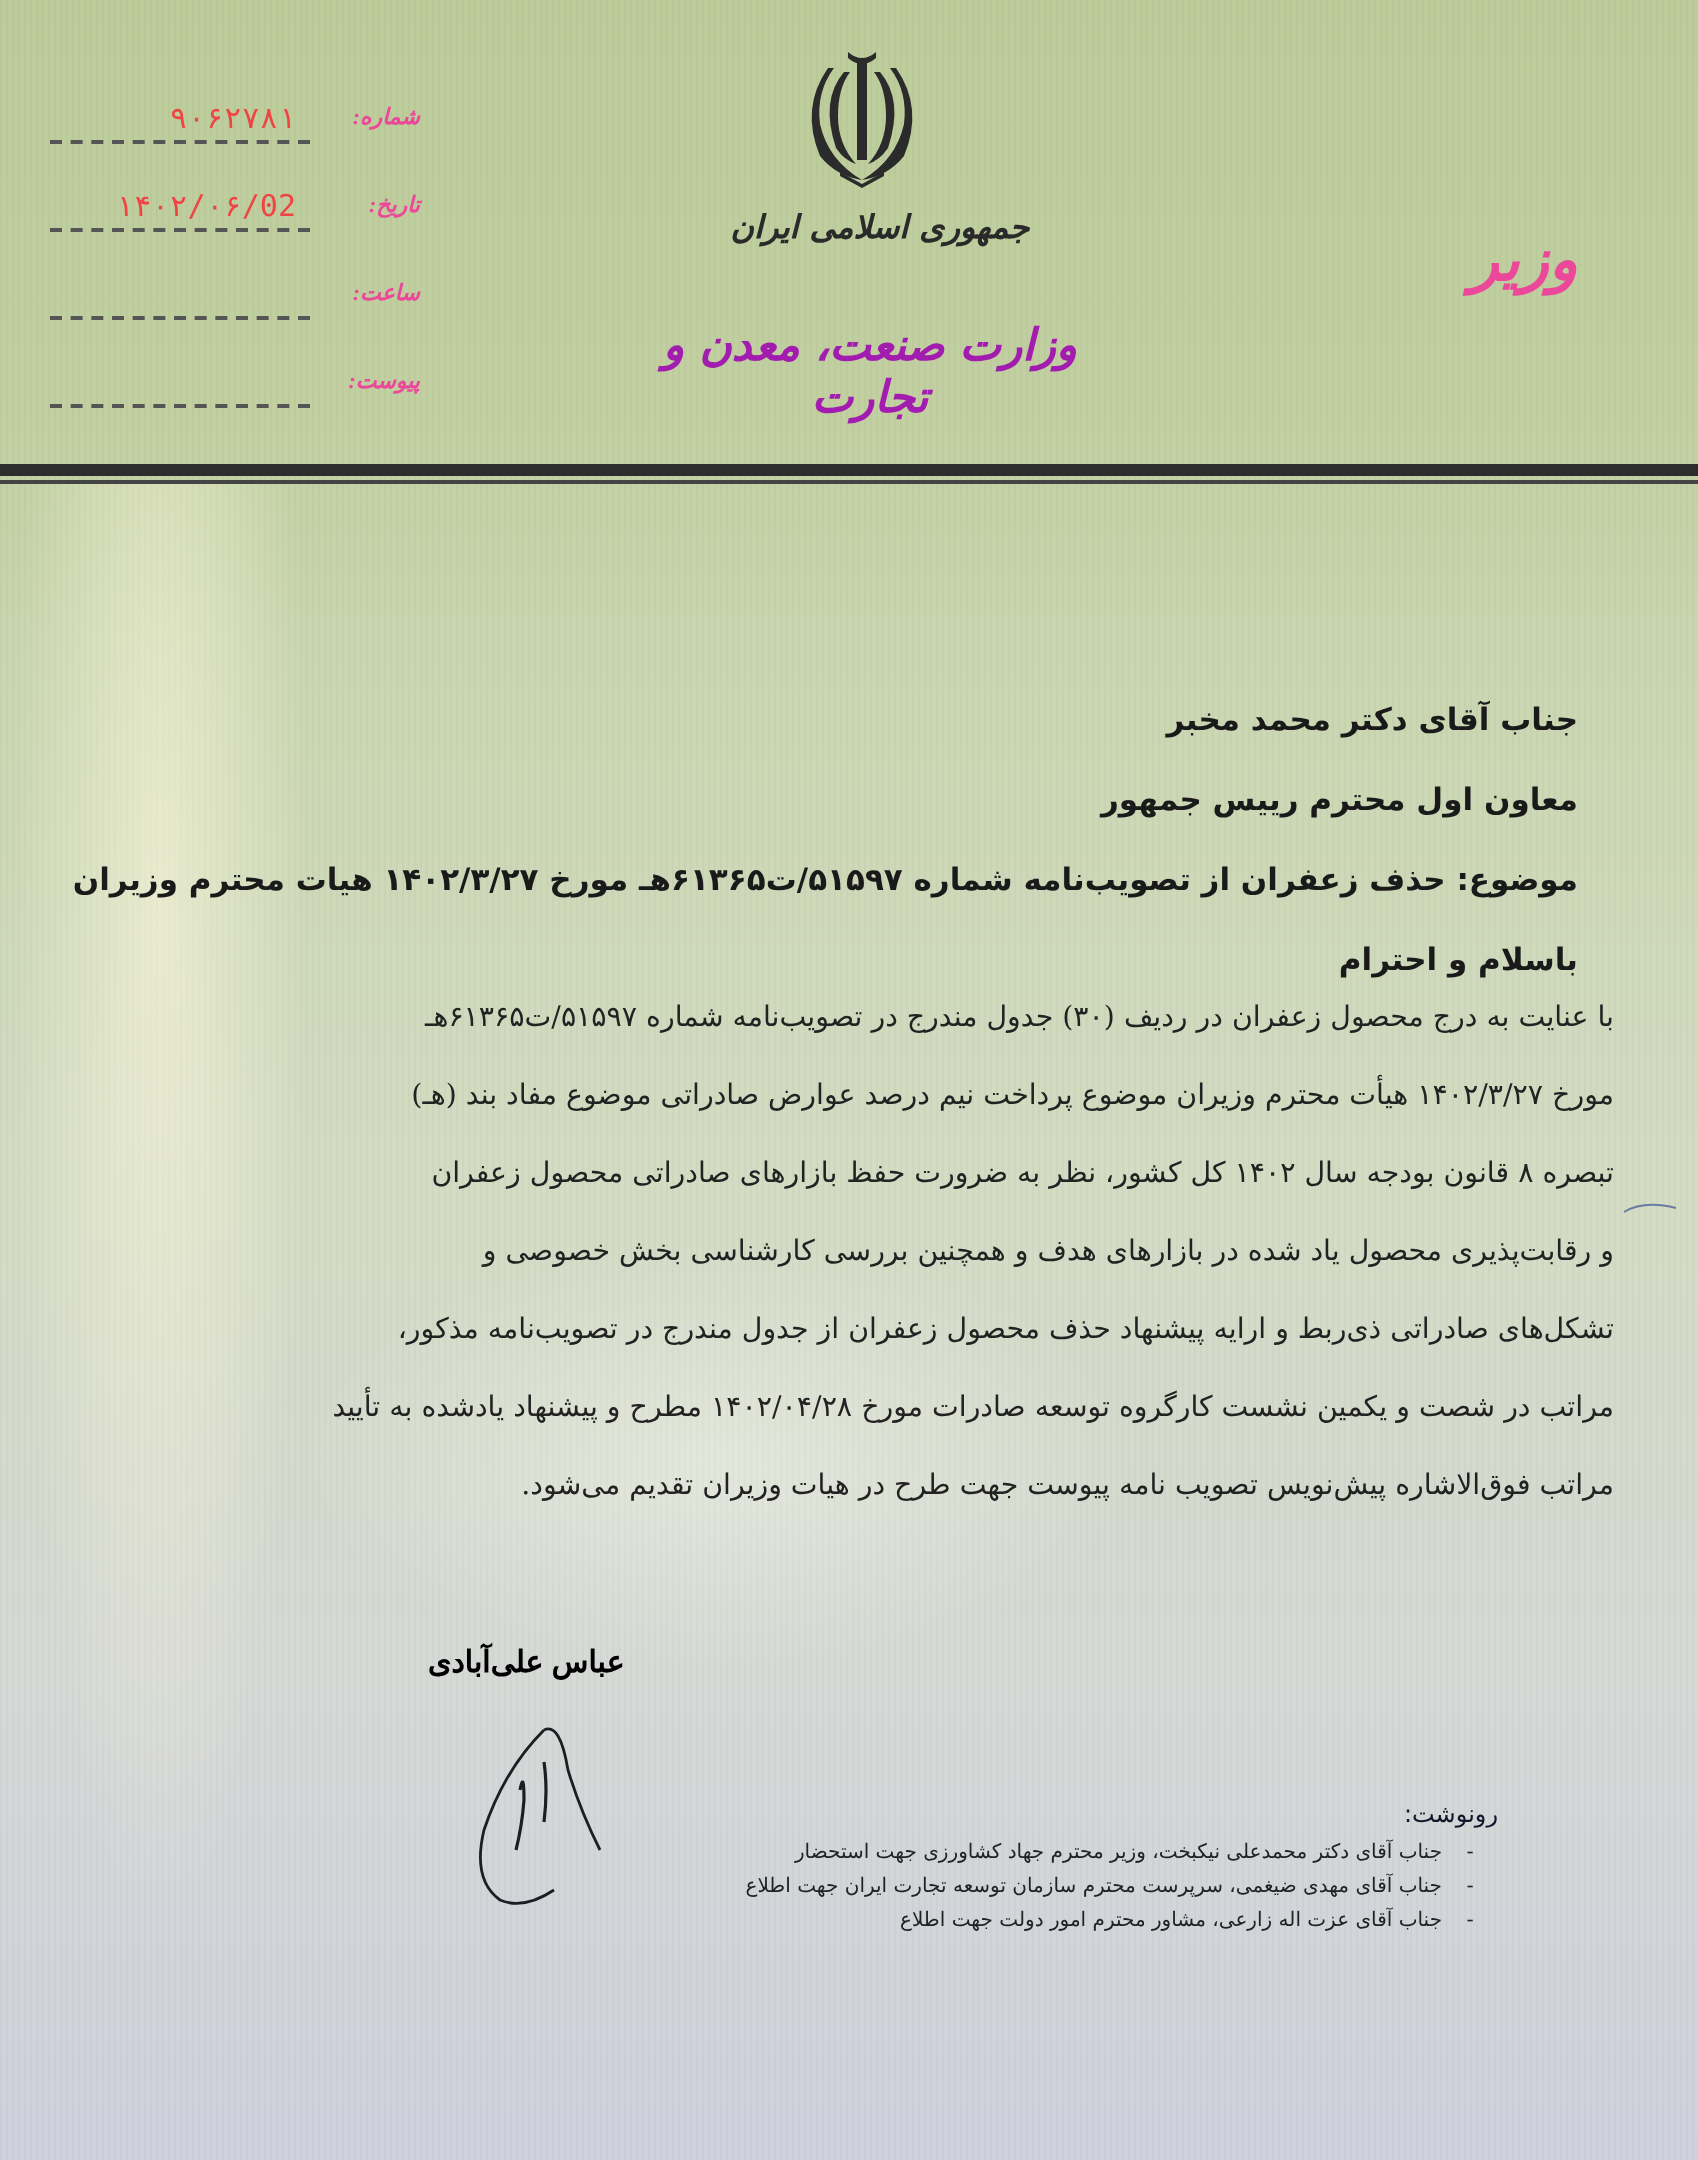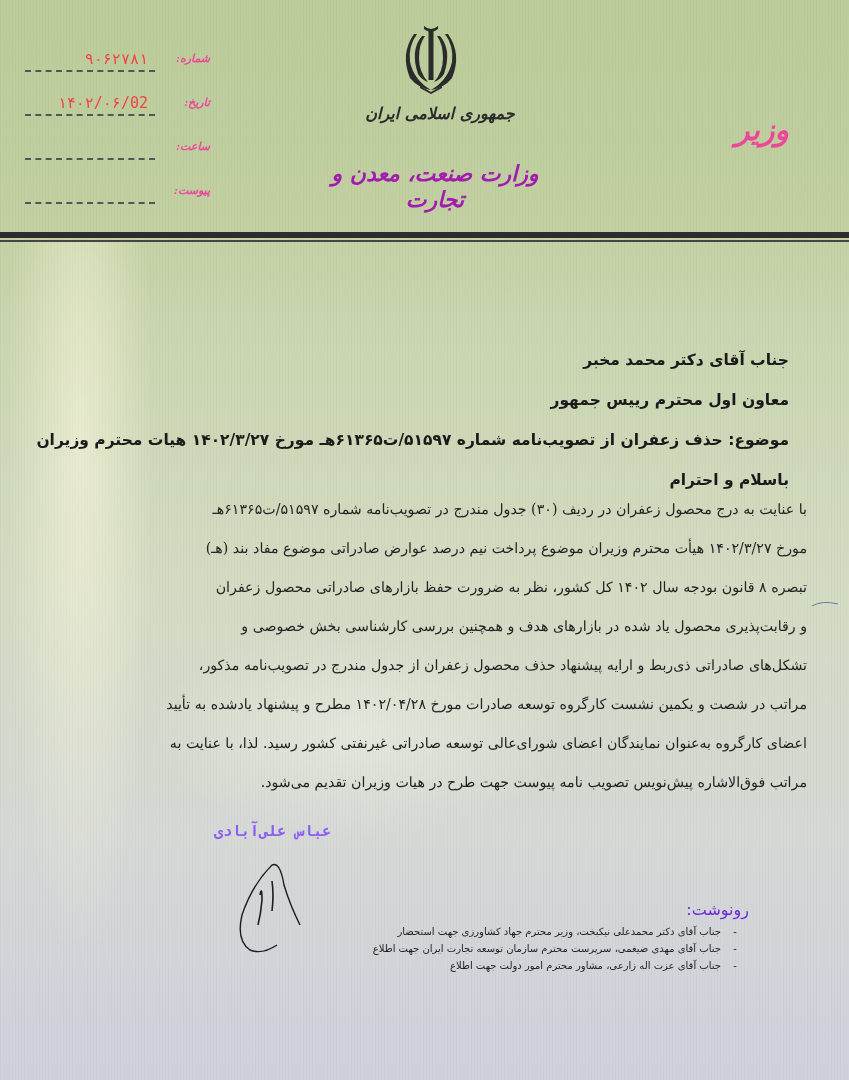--- a/index.html
+++ b/index.html
@@ -71,27 +71,27 @@
     .addressee .subject { white-space: nowrap; }
 
     .paragraph {
       position: absolute; right: 42px; top: 490px; width: 690px; direction: rtl; text-align: justify;
       font-family: "DejaVu Serif", serif; font-size: 14.2px; color: #222;
     }
     .paragraph div { height: 39px; line-height: 39px; white-space: nowrap; overflow: hidden; }
 
     .signer {
       position: absolute; left: 214px; top: 822px; direction: rtl;
-      font-family: Liberation Mono, monospace; font-weight: bold; font-size: 15px; color: #8b5cf6;
+      font-family: Liberation Sans, sans-serif; font-weight: bold; font-size: 15px; color: #000000;
     }
     .signature { position: absolute; left: 232px; top: 855px; width: 110px; height: 110px; }
     .signature svg { width: 100%; height: 100%; }
 
     .cc { position: absolute; right: 100px; top: 900px; direction: rtl; text-align: right; }
-    .cc-title { font-family: "DejaVu Sans", sans-serif; font-size: 16px; color: #6d28d9; margin-bottom: 4px; }
+    .cc-title { font-family: "DejaVu Sans", sans-serif; font-size: 12px; color: #0f172a; margin-bottom: 4px; }
     .cc-item { font-family: "DejaVu Sans", sans-serif; font-size: 10px; color: #222; height: 17px; line-height: 17px; white-space: nowrap; }
     .cc-item .dash { display: inline-block; width: 28px; text-align: center; }
 
     .pen-mark { position: absolute; left: 810px; top: 600px; width: 30px; height: 10px; }
   </style>
 </head>
 <body>
 
 <div class="texture"></div>
 <div class="glare"></div>
@@ -150,21 +150,20 @@
   <div>باسلام و احترام</div>
 </div>
 
 <div class="paragraph">
   <div>با عنایت به درج محصول زعفران در ردیف (۳۰) جدول مندرج در تصویب‌نامه شماره ۵۱۵۹۷/ت۶۱۳۶۵هـ</div>
   <div>مورخ ۱۴۰۲/۳/۲۷ هیأت محترم وزیران موضوع پرداخت نیم درصد عوارض صادراتی موضوع مفاد بند (هـ)</div>
   <div>تبصره ۸ قانون بودجه سال ۱۴۰۲ کل کشور، نظر به ضرورت حفظ بازارهای صادراتی محصول زعفران</div>
   <div>و رقابت‌پذیری محصول یاد شده در بازارهای هدف و همچنین بررسی کارشناسی بخش خصوصی و</div>
   <div>تشکل‌های صادراتی ذی‌ربط و ارایه پیشنهاد حذف محصول زعفران از جدول مندرج در تصویب‌نامه مذکور،</div>
   <div>مراتب در شصت و یکمین نشست کارگروه توسعه صادرات مورخ ۱۴۰۲/۰۴/۲۸ مطرح و پیشنهاد یادشده به تأیید</div>
-  <div>اعضای کارگروه به‌عنوان نمایندگان اعضای شورای‌عالی توسعه صادراتی غیرنفتی کشور رسید. لذا، با عنایت به</div>
   <div>مراتب فوق‌الاشاره پیش‌نویس تصویب نامه پیوست جهت طرح در هیات وزیران تقدیم می‌شود.</div>
 </div>
 
 <div class="signer">عباس علی‌آبادی</div>
 <div class="signature">
   <svg viewBox="0 0 110 110">
     <path d="M40 10 Q20 30 10 60 Q4 85 18 95 Q30 100 45 90" fill="none" stroke="#1d1d24" stroke-width="1.4"></path>
     <path d="M40 10 Q48 6 52 30 Q58 50 68 70" fill="none" stroke="#1d1d24" stroke-width="1.4"></path>
     <path d="M28 40 Q30 30 30 45 Q29 58 26 70" fill="none" stroke="#1d1d24" stroke-width="1.6"></path>
     <path d="M40 26 Q42 40 40 56" fill="none" stroke="#1d1d24" stroke-width="1.6"></path>

